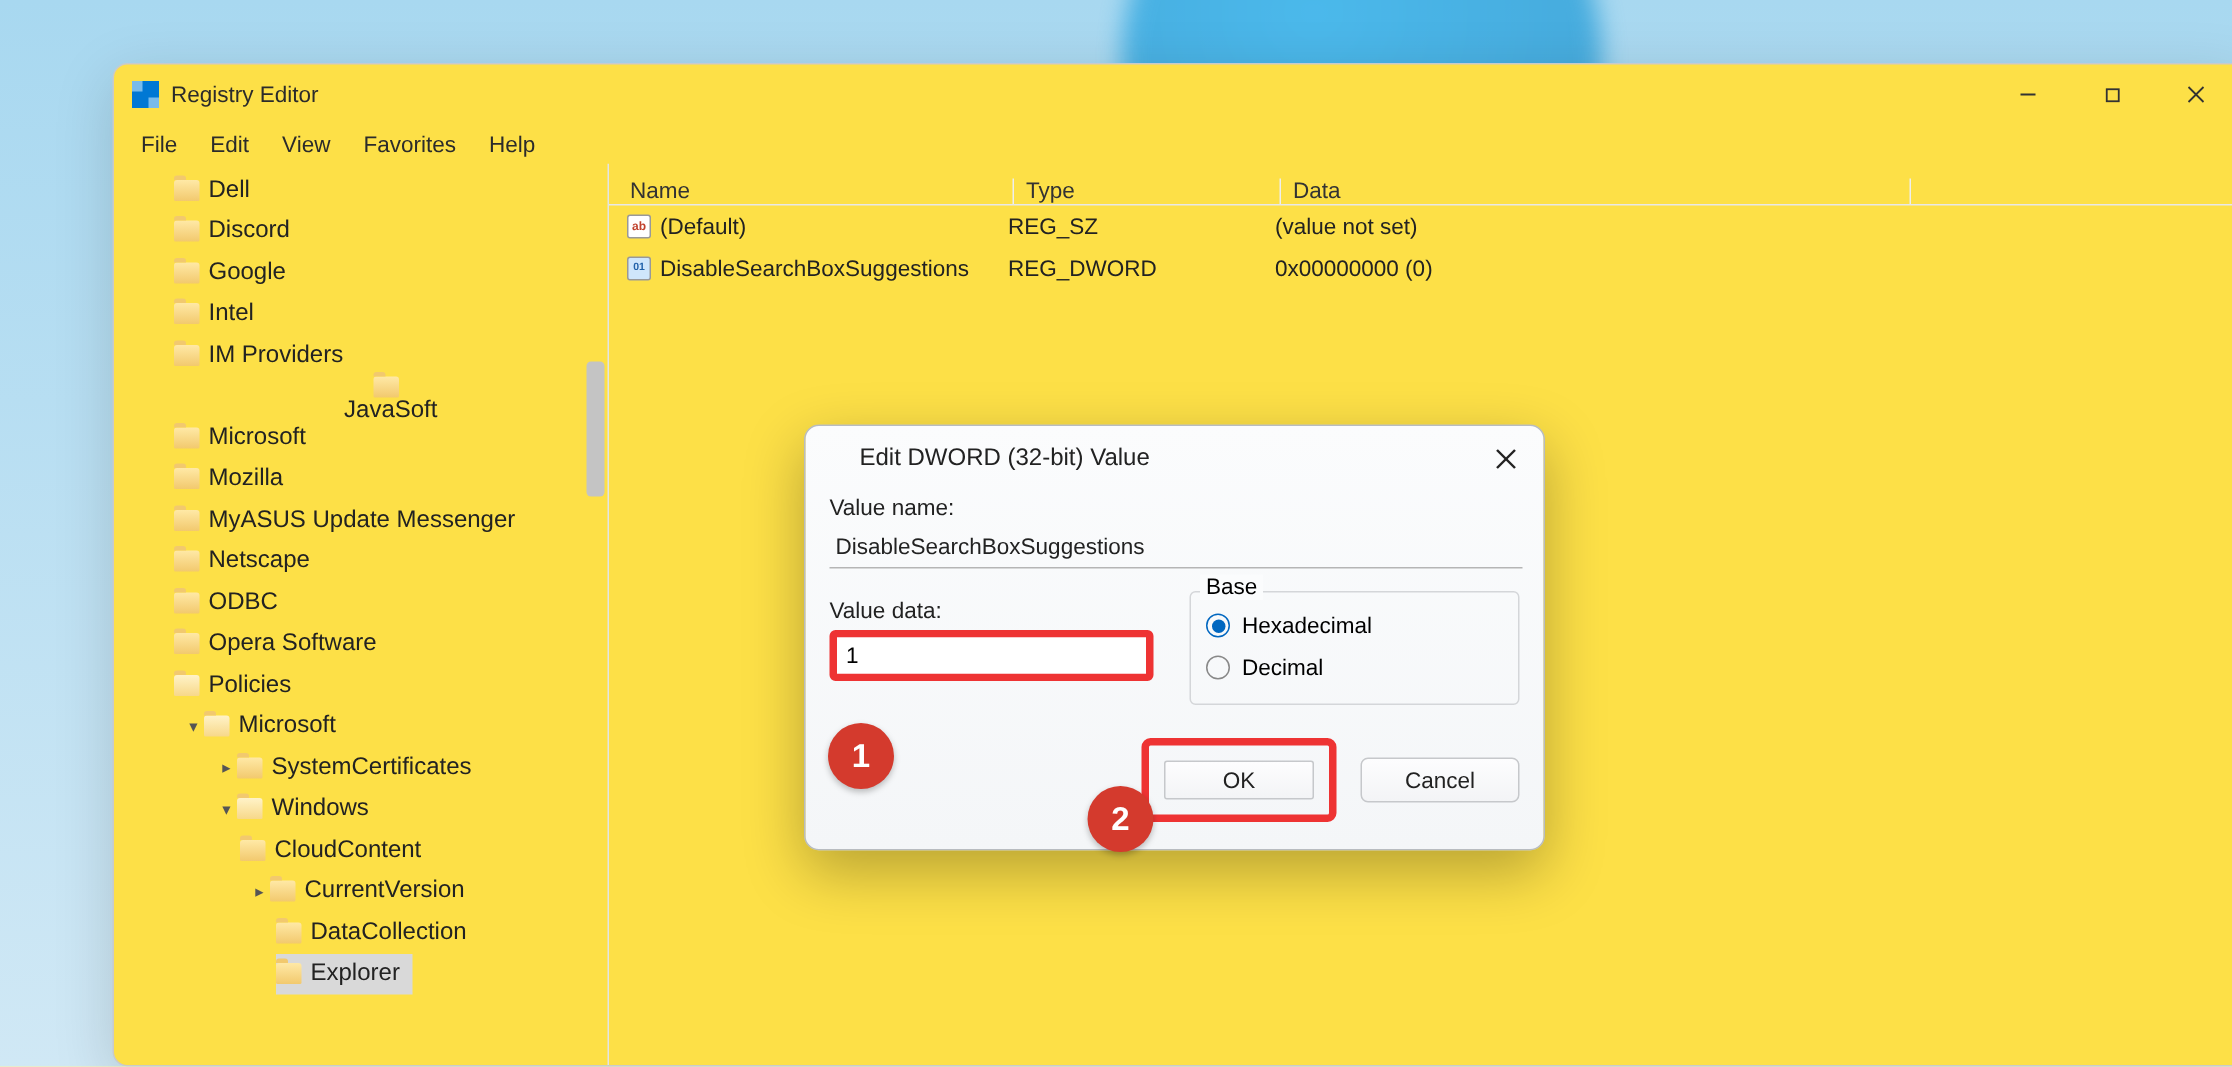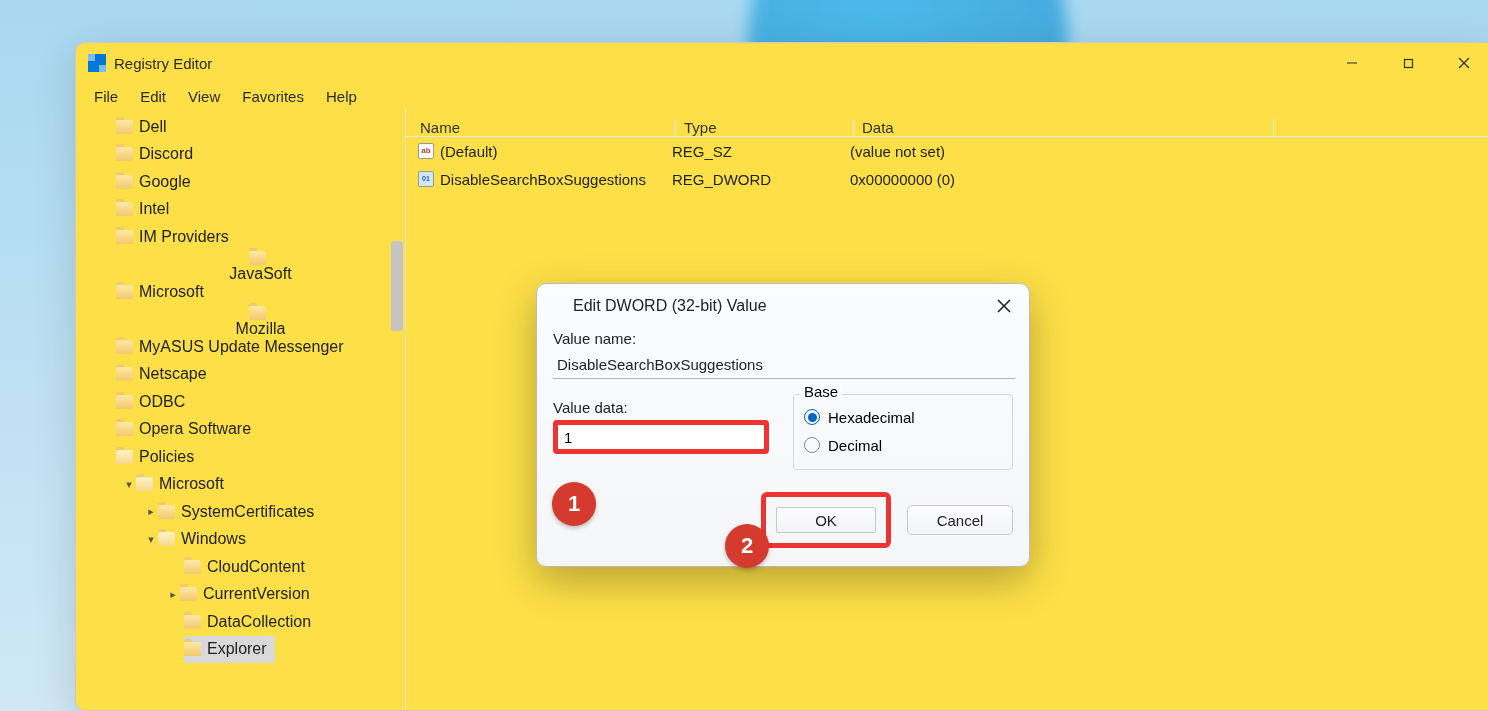--- a/index.html
+++ b/index.html
@@ -132,21 +132,21 @@
           <span>IM Providers</span>
         </div>
         <div class="tree-item" style="padding-left: 40px; flex-direction: column;">
           <span class="folder"></span>
           <span>JavaSoft</span>
         </div>
         <div class="tree-item" style="padding-left: 40px;">
           <span class="folder"></span>
           <span>Microsoft</span>
         </div>
-        <div class="tree-item" style="padding-left: 40px; flex-direction: column;">
+        <div class="tree-item" style="padding-left: 40px;">
           <span class="folder"></span>
           <span>Mozilla</span>
         </div>
         <div class="tree-item" style="padding-left: 40px;">
           <span class="folder"></span>
           <span>MyASUS Update Messenger</span>
         </div>
         <div class="tree-item" style="padding-left: 40px;">
           <span class="folder"></span>
           <span>Netscape</span>
@@ -171,21 +171,21 @@
         <div class="tree-item" style="padding-left: 68px;">
           <span class="chev">▸</span>
           <span class="folder"></span>
           <span>SystemCertificates</span>
         </div>
         <div class="tree-item" style="padding-left: 68px;">
           <span class="chev">▾</span>
           <span class="folder open"></span>
           <span>Windows</span>
         </div>
-        <div class="tree-item" style="padding-left: 108px;">
+        <div class="tree-item" style="padding-left: 84px;">
           <span class="folder"></span>
           <span>CloudContent</span>
         </div>
         <div class="tree-item" style="padding-left: 90px;">
           <span class="chev">▸</span>
           <span class="folder"></span>
           <span>CurrentVersion</span>
         </div>
         <div class="tree-item" style="padding-left: 108px;">
           <span class="folder"></span>

